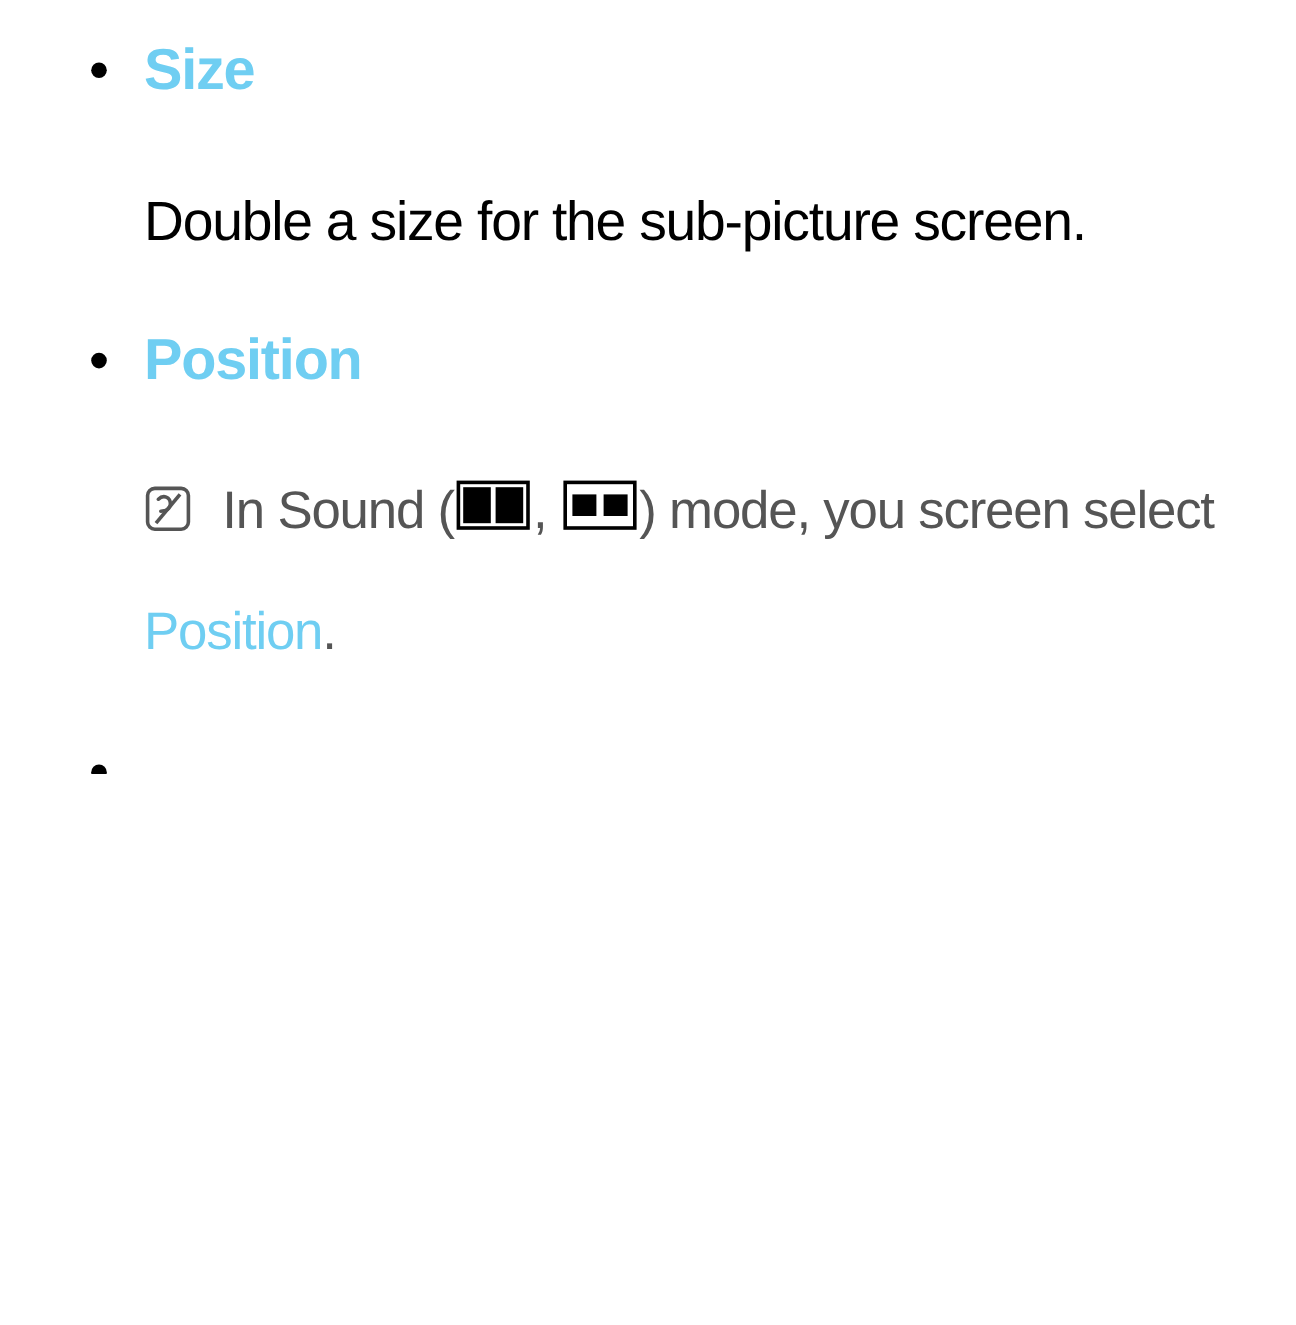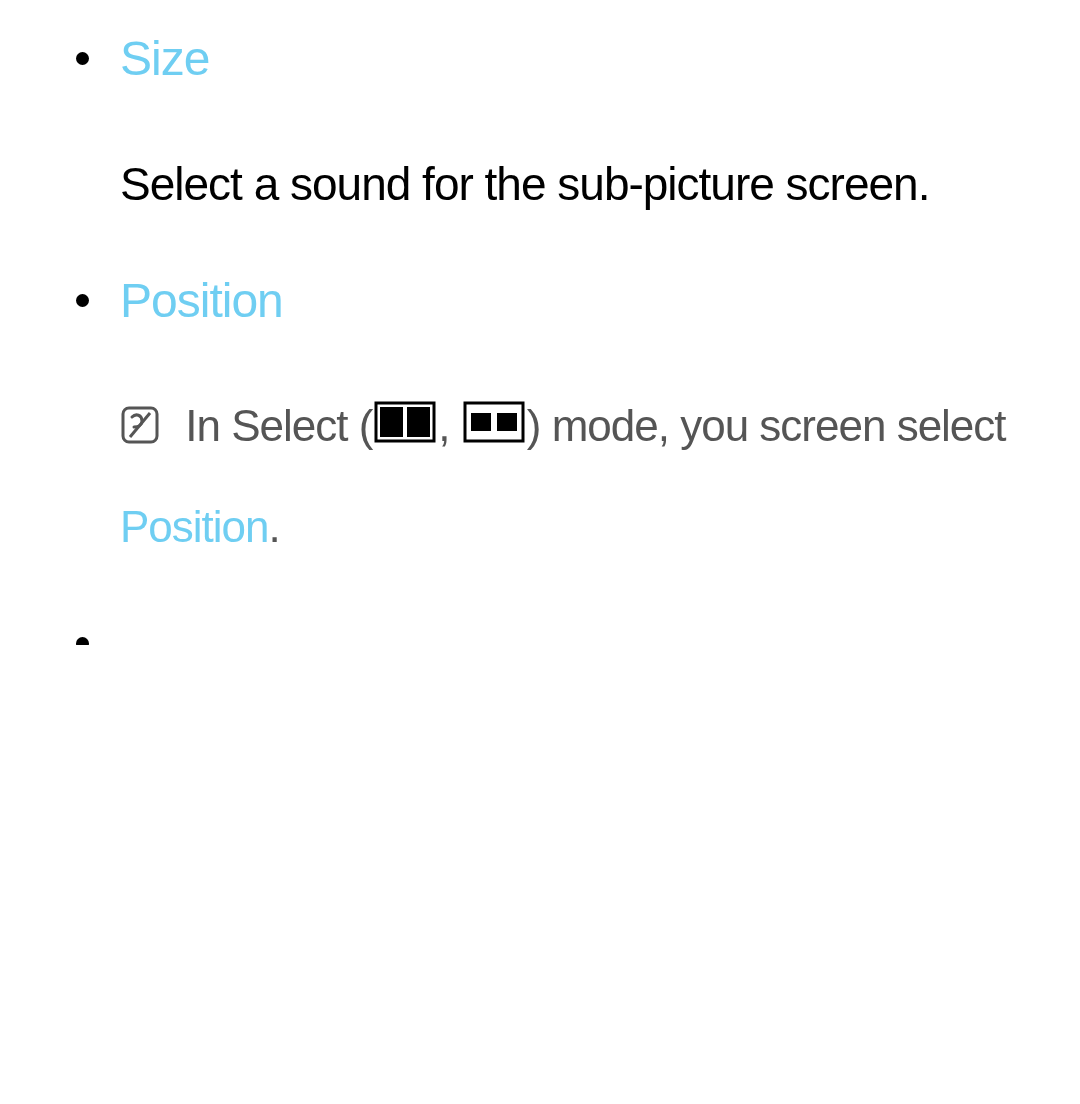--- a/index.html
+++ b/index.html
@@ -29,21 +29,21 @@
     position: absolute;
     left: 26px;
     top: 22px;
     width: 13px;
     height: 13px;
     background: #000;
     border-radius: 50%;
   }
   .heading {
     font-size: 48px;
-    font-weight: 400;
+    font-weight: 700;
     letter-spacing: -1px;
     color: #6fcef2;
     line-height: 1.2;
     margin-bottom: 48px;
   }
   .body {
     font-size: 46px;
     font-weight: 400;
     letter-spacing: -1px;
     color: #000;
@@ -84,36 +84,36 @@
   }
 </style>
 </head>
 <body>
 
 <div class="page">
   <ul class="items">
 
     <li>
       <div class="heading">Size</div>
-      <div class="body">Select a sound for the sub-picture screen.</div>
+      <div class="body">Double a size for the sub-picture screen.</div>
     </li>
 
     <li>
       <div class="heading">Position</div>
 
       <div class="note-row">
         <span class="note-icon">
           <svg width="40" height="40" viewBox="0 0 40 40">
             <rect x="3" y="3" width="34" height="34" rx="6" ry="6" fill="none" stroke="#555" stroke-width="3"></rect>
             <path d="M30 8 L10 32" stroke="#555" stroke-width="3" fill="none"></path>
             <path d="M12 12 C16 8, 22 10, 22 16 C22 20, 18 22, 14 22" stroke="#555" stroke-width="3" fill="none" stroke-linecap="round"></path>
           </svg>
         </span>
         <span class="note-text">
-          <span>In Select (</span><span class="mode-icon sq">
+          <span>In Sound (</span><span class="mode-icon sq">
             <svg width="62" height="42" viewBox="0 0 62 42">
               <rect class="outer" x="2" y="2" width="58" height="38"></rect>
               <rect class="block" x="6" y="6" width="23" height="30"></rect>
               <rect class="block" x="33" y="6" width="23" height="30"></rect>
             </svg>
           </span><span>, </span><span class="mode-icon sq">
             <svg width="62" height="42" viewBox="0 0 62 42">
               <rect class="outer" x="2" y="2" width="58" height="38"></rect>
               <rect class="block" x="8" y="12" width="20" height="18"></rect>
               <rect class="block" x="34" y="12" width="20" height="18"></rect>

